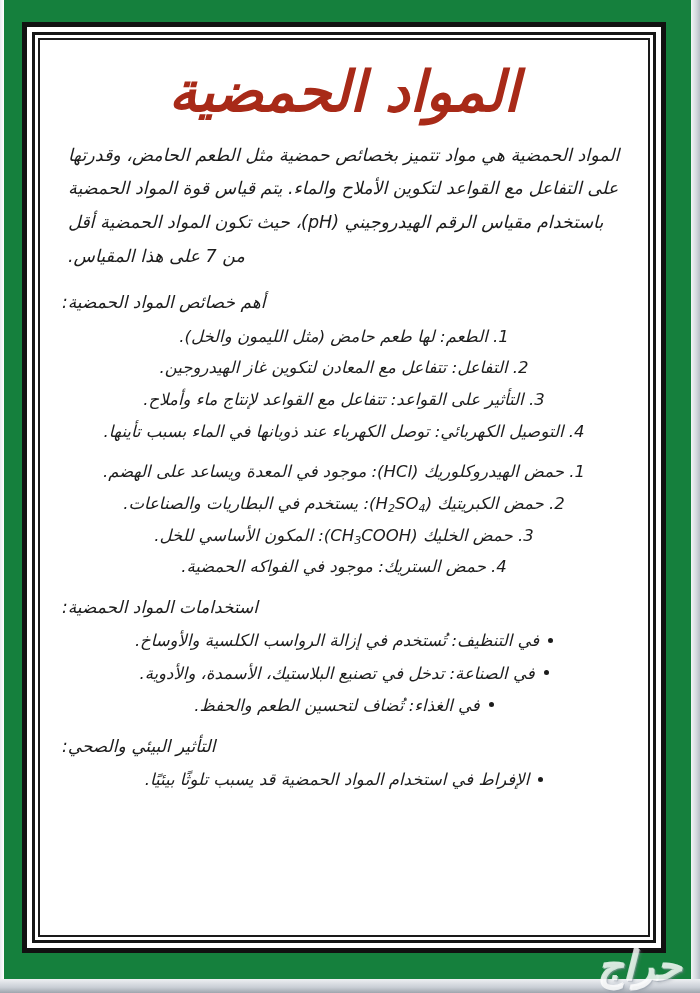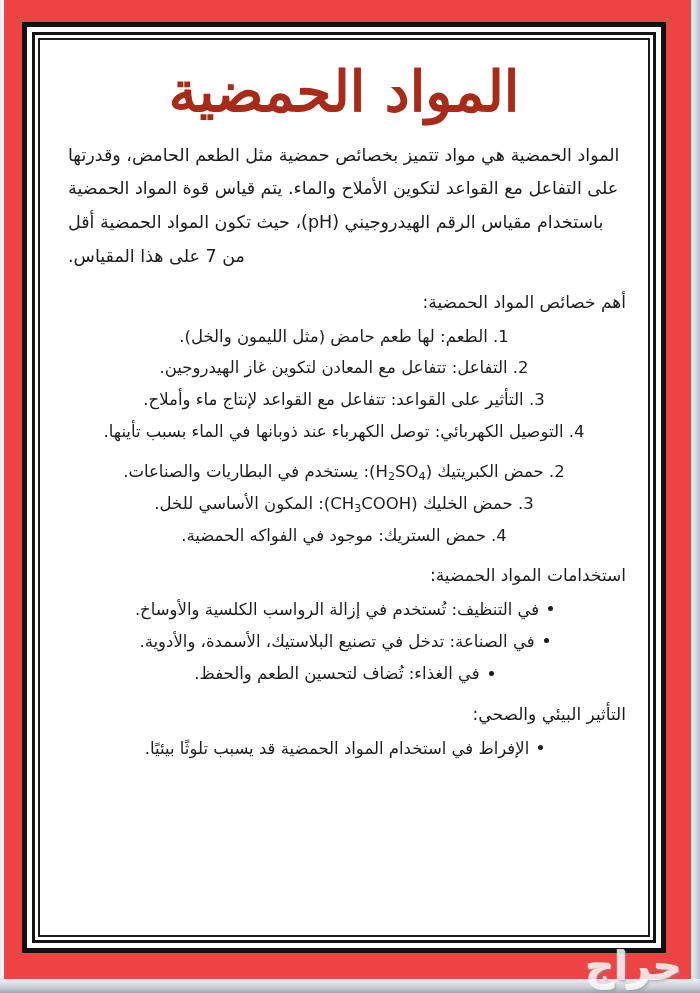--- a/index.html
+++ b/index.html
@@ -14,21 +14,22 @@
   body {
     background: #ffffff;
     font-family: "DejaVu Sans", "Liberation Sans", sans-serif;
     position: relative;
   }
 
   
   .page {
     position: absolute;
     inset: 0;
-    background: #ef4444;
+    background: #15803d;
+    font-style: italic;
   }
 
   
   .scan-edge-right {
     position: absolute;
     top: 0;
     right: 0;
     width: 9px;
     height: 993px;
     background: linear-gradient(to left, #b9bec6 0%, #d6dae0 45%, #f2f4f6 100%);
@@ -104,21 +105,21 @@
     text-align: left;
     margin: 0 6px 14px 6px;
     font-weight: 500;
   }
 
   .section { margin-bottom: 9px; }
 
   .section-heading {
     font-size: 17px;
     line-height: 1.85;
-    text-align: right;
+    text-align: left;
     font-weight: 500;
     margin-bottom: 2px;
   }
 
   ol.num-list, ul.bullet-list {
     list-style: none;
     margin: 0;
     padding: 0;
   }
 
@@ -200,20 +201,21 @@
           <ol class="num-list">
             <li>1. الطعم: لها طعم حامض (مثل الليمون والخل).</li>
             <li>2. التفاعل: تتفاعل مع المعادن لتكوين غاز الهيدروجين.</li>
             <li>3. التأثير على القواعد: تتفاعل مع القواعد لإنتاج ماء وأملاح.</li>
             <li>4. التوصيل الكهربائي: توصل الكهرباء عند ذوبانها في الماء بسبب تأينها.</li>
           </ol>
         </div>
 
         <div class="section">
           <ol class="num-list">
+            <li>1. حمض الهيدروكلوريك (<span class="ltr"><span>HCl</span></span>): موجود في المعدة ويساعد على الهضم.</li>
             <li>2. حمض الكبريتيك (<span class="ltr"><span>H</span><sub>2</sub><span>SO</span><sub>4</sub></span>): يستخدم في البطاريات والصناعات.</li>
             <li>3. حمض الخليك (<span class="ltr"><span>CH</span><sub>3</sub><span>COOH</span></span>): المكون الأساسي للخل.</li>
             <li>4. حمض الستريك: موجود في الفواكه الحمضية.</li>
           </ol>
         </div>
 
         <div class="section">
           <div class="section-heading">استخدامات المواد الحمضية:</div>
           <ul class="bullet-list">
             <li><span class="bullet-dot"></span><span>في التنظيف: تُستخدم في إزالة الرواسب الكلسية والأوساخ.</span></li>

